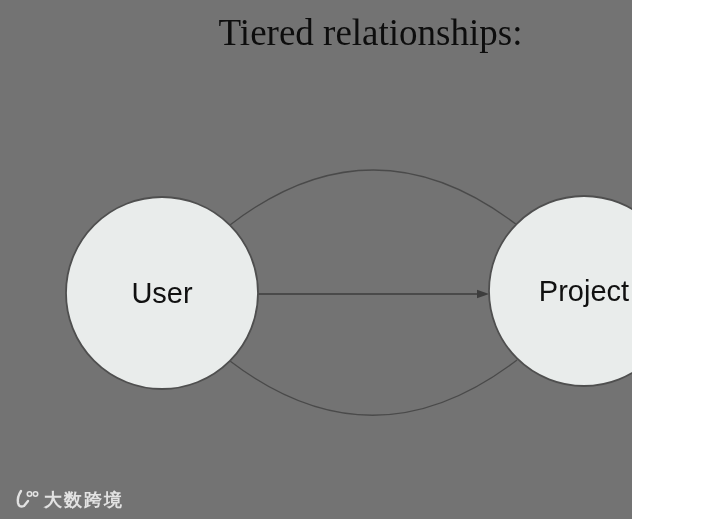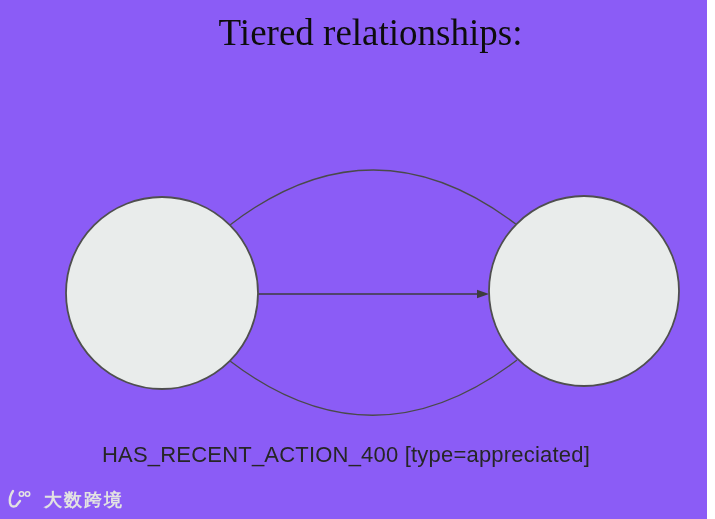--- a/index.html
+++ b/index.html
@@ -1,19 +1,19 @@
 <!DOCTYPE html>
 <html><head>
 <meta charset="utf-8">
 <style>
   html,body{margin:0;padding:0;background:#ffffff;}
   .page{
     position:relative;
-    width:707px;height:519px;
-    background:#8b5cf6;
+    width:632px;height:519px;
+    background:#737373;
     overflow:hidden;
     font-family:"Liberation Sans", sans-serif;
   }
   .title{
     position:absolute;
     top:12px;left:13px;width:715px;
     margin:0;
     text-align:center;
     font-family:"Liberation Serif", serif;
     font-weight:400;
@@ -46,24 +46,24 @@
     align-items:center;
     justify-content:center;
     font-size:29px;
     color:#111111;
     line-height:1;
   }
   .node-label.user{ left:66px; top:197px; width:192px; height:192px; }
   .node-label.project{ left:489px; top:196px; width:190px; height:190px; }
   .watermark{
     position:absolute;
-    left:6px; top:489px;
+    left:14px; top:489px;
     display:flex;
     align-items:center;
-    gap:12px;
+    gap:4px;
     color:#e2e2e2;
     font-size:18px;
     font-weight:700;
     letter-spacing:2px;
     line-height:1;
     user-select:none;
   }
   .watermark .wm-icon{ display:block; }
 </style>
 </head>
@@ -81,23 +81,24 @@
     <path d="M 230 361 Q 373 470 517 360" fill="none" stroke="#4a4a4a" stroke-width="1.3"></path>
 
     <line x1="258" y1="294" x2="479" y2="294" stroke="#3d3d3d" stroke-width="1.4"></line>
     <polygon points="489,294 477,289.7 477,298.3" fill="#3d3d3d"></polygon>
 
     <circle cx="162" cy="293" r="96" fill="#e9eceb" stroke="#4f4f4f" stroke-width="1.8"></circle>
 
     <circle cx="584" cy="291" r="95" fill="#e9eceb" stroke="#4f4f4f" stroke-width="1.8"></circle>
   </svg>
 
+  <div class="node-label user">User</div>
+  <div class="node-label project">Project</div>
 
 
-  <div class="edge-label bottom">HAS_RECENT_ACTION_400 [type=appreciated]</div>
 
   <div class="watermark">
     <svg class="wm-icon" width="26" height="22" viewBox="0 0 26 22" xmlns="http://www.w3.org/2000/svg">
       <path d="M7 2 Q3 8 4 14 Q5 19 10 17 L14 12" fill="none" stroke="#e2e2e2" stroke-width="2.4" stroke-linecap="round"></path>
       <circle cx="15.5" cy="5" r="2.2" fill="none" stroke="#e2e2e2" stroke-width="1.6"></circle>
       <circle cx="21.5" cy="5" r="2.2" fill="none" stroke="#e2e2e2" stroke-width="1.6"></circle>
     </svg>
     <span>大数跨境</span>
   </div>
 

